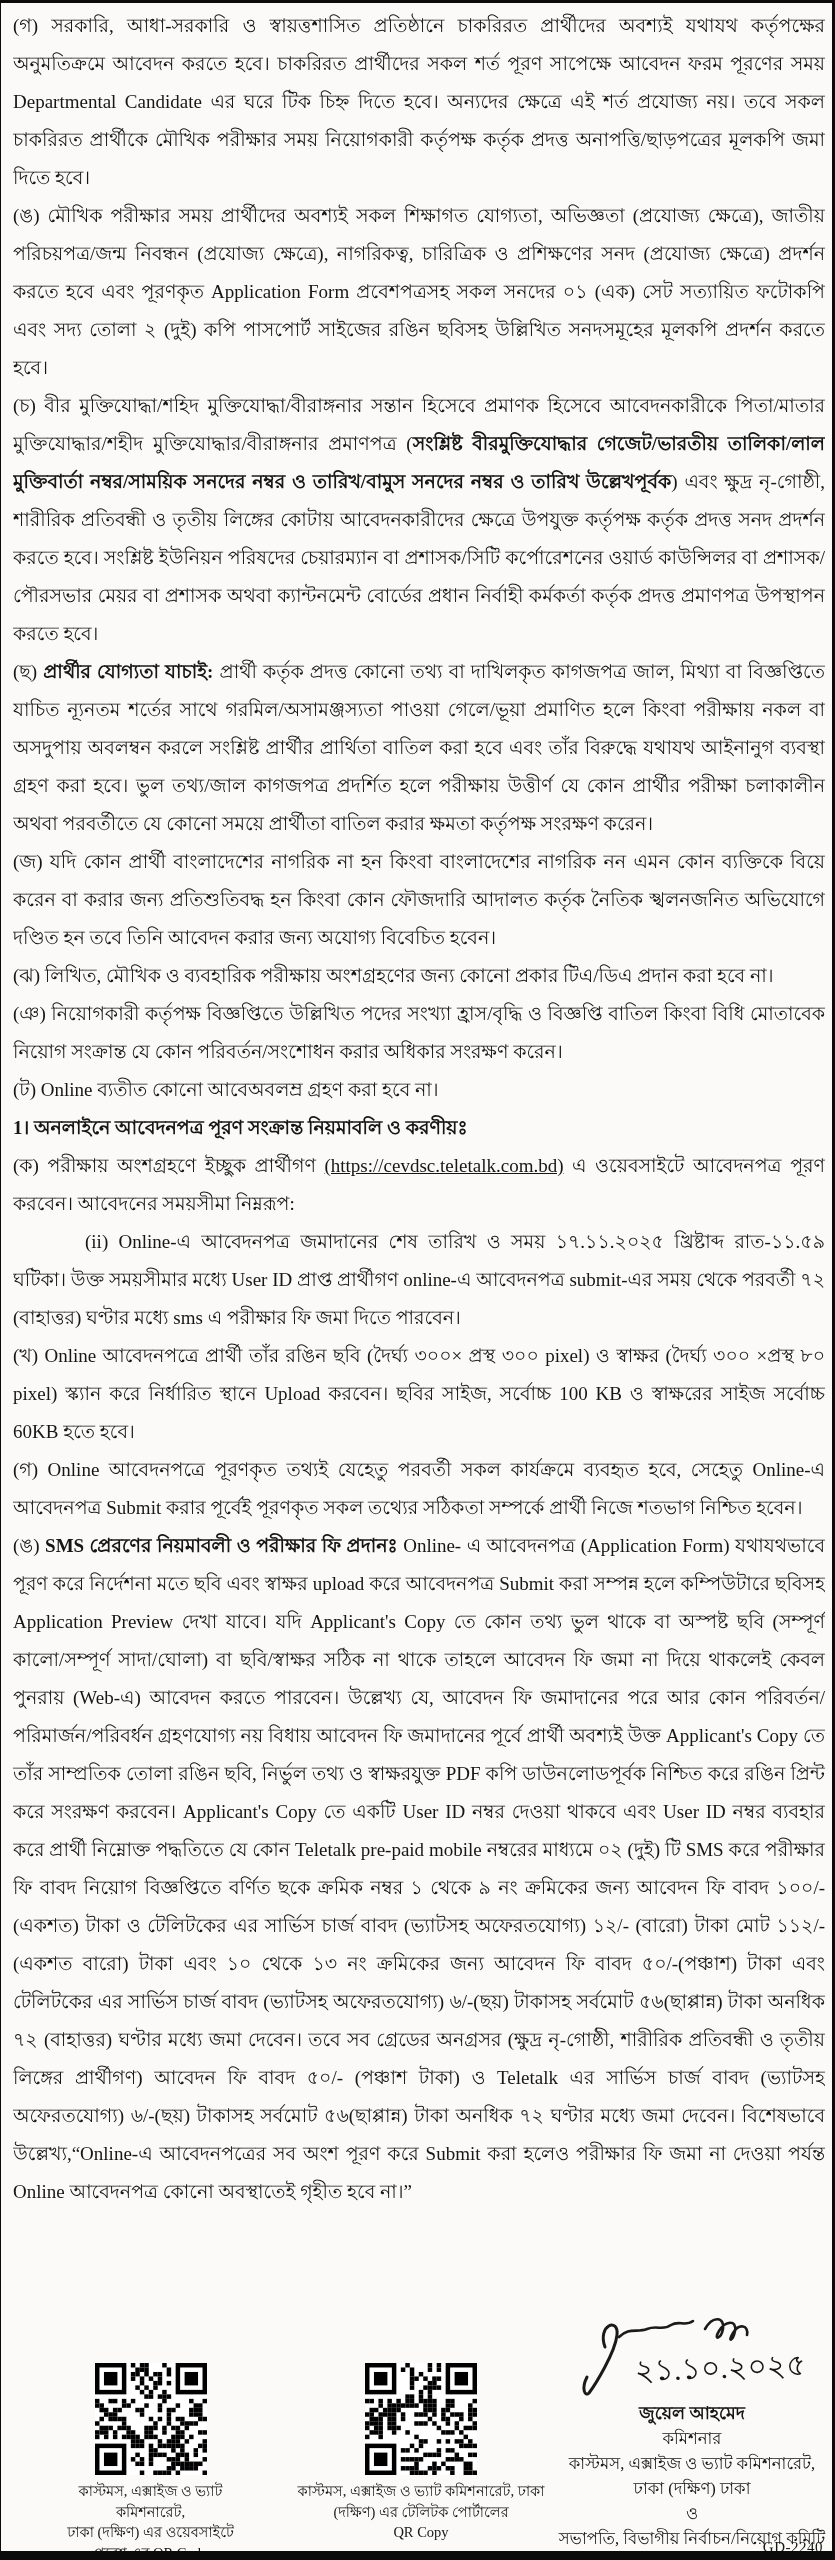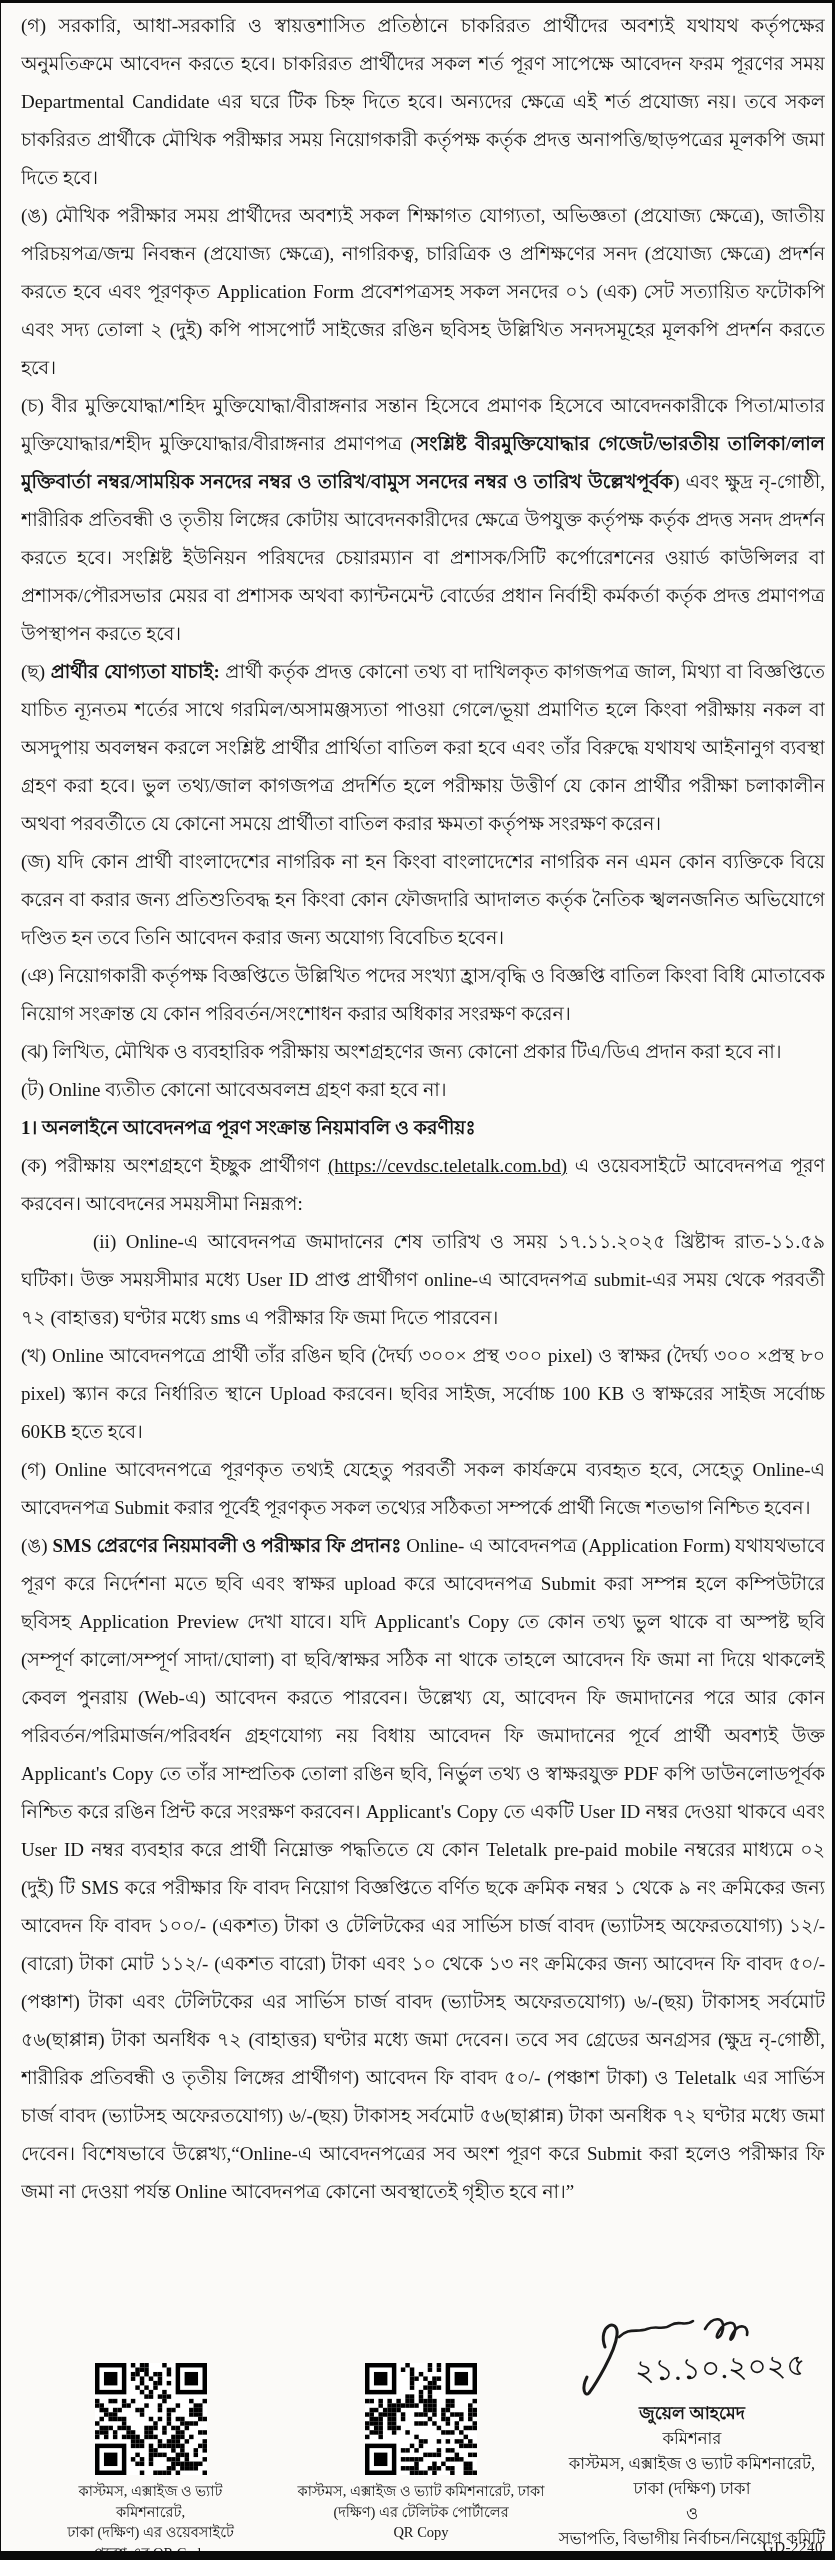--- a/index.html
+++ b/index.html
@@ -8,21 +8,21 @@
     width:835px;height:2560px;
     background:#fbfaf8;
     border-style:solid;border-color:#0b0b0b;
     border-width:3px 3px 9px 1px;
     box-sizing:border-box;
     overflow:hidden;
     font-family:"Liberation Serif", serif;
     color:#161616;
   }
   .content{
-    position:absolute;top:4px;left:20px;right:7px;height:2292px;
+    position:absolute;top:4px;left:12px;right:7px;height:2292px;
     overflow:hidden;
     font-size:19px;line-height:38px;
     text-align:justify;
   }
   .content p{margin:0;}
   .b{font-weight:bold;}
   .u{text-decoration:underline;}
   .indent{text-indent:72px;}
   .gap-sm{margin-top:5px;}
   .footer{position:absolute;left:0;top:2302px;width:835px;height:249px;}
@@ -39,22 +39,22 @@
 <body>
 
 <div class="page">
   <div class="content">
 
     <p>(গ) সরকারি, আধা-সরকারি ও স্বায়ত্তশাসিত প্রতিষ্ঠানে চাকরিরত প্রার্থীদের অবশ্যই যথাযথ কর্তৃপক্ষের অনুমতিক্রমে আবেদন করতে হবে। চাকরিরত প্রার্থীদের সকল শর্ত পূরণ সাপেক্ষে আবেদন ফরম পূরণের সময় Departmental Candidate এর ঘরে টিক চিহ্ন দিতে হবে। অন্যদের ক্ষেত্রে এই শর্ত প্রযোজ্য নয়। তবে সকল চাকরিরত প্রার্থীকে মৌখিক পরীক্ষার সময় নিয়োগকারী কর্তৃপক্ষ কর্তৃক প্রদত্ত অনাপত্তি/ছাড়পত্রের মূলকপি জমা দিতে হবে।</p>
     <p>(ঙ) মৌখিক পরীক্ষার সময় প্রার্থীদের অবশ্যই সকল শিক্ষাগত যোগ্যতা, অভিজ্ঞতা (প্রযোজ্য ক্ষেত্রে), জাতীয় পরিচয়পত্র/জন্ম নিবন্ধন (প্রযোজ্য ক্ষেত্রে), নাগরিকত্ব, চারিত্রিক ও প্রশিক্ষণের সনদ (প্রযোজ্য ক্ষেত্রে) প্রদর্শন করতে হবে এবং পূরণকৃত Application Form প্রবেশপত্রসহ সকল সনদের ০১ (এক) সেট সত্যায়িত ফটোকপি এবং সদ্য তোলা ২ (দুই) কপি পাসপোর্ট সাইজের রঙিন ছবিসহ উল্লিখিত সনদসমূহের মূলকপি প্রদর্শন করতে হবে।</p>
     <p><span>(চ) বীর মুক্তিযোদ্ধা/শহিদ মুক্তিযোদ্ধা/বীরাঙ্গনার সন্তান হিসেবে প্রমাণক হিসেবে আবেদনকারীকে পিতা/মাতার মুক্তিযোদ্ধার/শহীদ মুক্তিযোদ্ধার/বীরাঙ্গনার প্রমাণপত্র (</span><span class="b">সংশ্লিষ্ট বীরমুক্তিযোদ্ধার গেজেট/ভারতীয় তালিকা/লাল মুক্তিবার্তা নম্বর/সাময়িক সনদের নম্বর ও তারিখ/বামুস সনদের নম্বর ও তারিখ উল্লেখপূর্বক</span><span>) এবং ক্ষুদ্র নৃ-গোষ্ঠী, শারীরিক প্রতিবন্ধী ও তৃতীয় লিঙ্গের কোটায় আবেদনকারীদের ক্ষেত্রে উপযুক্ত কর্তৃপক্ষ কর্তৃক প্রদত্ত সনদ প্রদর্শন করতে হবে। সংশ্লিষ্ট ইউনিয়ন পরিষদের চেয়ারম্যান বা প্রশাসক/সিটি কর্পোরেশনের ওয়ার্ড কাউন্সিলর বা প্রশাসক/পৌরসভার মেয়র বা প্রশাসক অথবা ক্যান্টনমেন্ট বোর্ডের প্রধান নির্বাহী কর্মকর্তা কর্তৃক প্রদত্ত প্রমাণপত্র উপস্থাপন করতে হবে।</span></p>
     <p><span>(ছ) </span><span class="b">প্রার্থীর যোগ্যতা যাচাই:</span><span> প্রার্থী কর্তৃক প্রদত্ত কোনো তথ্য বা দাখিলকৃত কাগজপত্র জাল, মিথ্যা বা বিজ্ঞপ্তিতে যাচিত ন্যূনতম শর্তের সাথে গরমিল/অসামঞ্জস্যতা পাওয়া গেলে/ভূয়া প্রমাণিত হলে কিংবা পরীক্ষায় নকল বা অসদুপায় অবলম্বন করলে সংশ্লিষ্ট প্রার্থীর প্রার্থিতা বাতিল করা হবে এবং তাঁর বিরুদ্ধে যথাযথ আইনানুগ ব্যবস্থা গ্রহণ করা হবে। ভুল তথ্য/জাল কাগজপত্র প্রদর্শিত হলে পরীক্ষায় উত্তীর্ণ যে কোন প্রার্থীর পরীক্ষা চলাকালীন অথবা পরবর্তীতে যে কোনো সময়ে প্রার্থীতা বাতিল করার ক্ষমতা কর্তৃপক্ষ সংরক্ষণ করেন।</span></p>
     <p>(জ) যদি কোন প্রার্থী বাংলাদেশের নাগরিক না হন কিংবা বাংলাদেশের নাগরিক নন এমন কোন ব্যক্তিকে বিয়ে করেন বা করার জন্য প্রতিশুতিবদ্ধ হন কিংবা কোন ফৌজদারি আদালত কর্তৃক নৈতিক স্খলনজনিত অভিযোগে দণ্ডিত হন তবে তিনি আবেদন করার জন্য অযোগ্য বিবেচিত হবেন।</p>
+    <p>(ঝ) লিখিত, মৌখিক ও ব্যবহারিক পরীক্ষায় অংশগ্রহণের জন্য কোনো প্রকার টিএ/ডিএ প্রদান করা হবে না।</p>
     <p>(ঞ) নিয়োগকারী কর্তৃপক্ষ বিজ্ঞপ্তিতে উল্লিখিত পদের সংখ্যা হ্রাস/বৃদ্ধি ও বিজ্ঞপ্তি বাতিল কিংবা বিধি মোতাবেক নিয়োগ সংক্রান্ত যে কোন পরিবর্তন/সংশোধন করার অধিকার সংরক্ষণ করেন।</p>
-    <p>(ঝ) লিখিত, মৌখিক ও ব্যবহারিক পরীক্ষায় অংশগ্রহণের জন্য কোনো প্রকার টিএ/ডিএ প্রদান করা হবে না।</p>
     <p>(ট) Online ব্যতীত কোনো আবেঅবলম্র গ্রহণ করা হবে না।</p>
 
     <p class="b gap-sm">1। অনলাইনে আবেদনপত্র পূরণ সংক্রান্ত নিয়মাবলি ও করণীয়ঃ</p>
 
     <p><span>(ক) পরীক্ষায় অংশগ্রহণে ইচ্ছুক প্রার্থীগণ </span><span class="u">(https://cevdsc.teletalk.com.bd)</span><span> এ ওয়েবসাইটে আবেদনপত্র পূরণ করবেন। আবেদনের সময়সীমা নিম্নরূপ:</span></p>
     <p class="indent">(ii) Online-এ আবেদনপত্র জমাদানের শেষ তারিখ ও সময় ১৭.১১.২০২৫ খ্রিষ্টাব্দ রাত-১১.৫৯ ঘটিকা। উক্ত সময়সীমার মধ্যে User ID প্রাপ্ত প্রার্থীগণ online-এ আবেদনপত্র submit-এর সময় থেকে পরবর্তী ৭২ (বাহাত্তর) ঘণ্টার মধ্যে sms এ পরীক্ষার ফি জমা দিতে পারবেন।</p>
     <p>(খ) Online আবেদনপত্রে প্রার্থী তাঁর রঙিন ছবি (দৈর্ঘ্য ৩০০× প্রস্থ ৩০০ pixel) ও স্বাক্ষর (দৈর্ঘ্য ৩০০ ×প্রস্থ ৮০ pixel) স্ক্যান করে নির্ধারিত স্থানে Upload করবেন। ছবির সাইজ, সর্বোচ্চ 100 KB ও স্বাক্ষরের সাইজ সর্বোচ্চ 60KB হতে হবে।</p>
     <p>(গ) Online আবেদনপত্রে পূরণকৃত তথ্যই যেহেতু পরবর্তী সকল কার্যক্রমে ব্যবহৃত হবে, সেহেতু Online-এ আবেদনপত্র Submit করার পূর্বেই পূরণকৃত সকল তথ্যের সঠিকতা সম্পর্কে প্রার্থী নিজে শতভাগ নিশ্চিত হবেন।</p>
     <p><span>(ঙ) </span><span class="b">SMS প্রেরণের নিয়মাবলী ও পরীক্ষার ফি প্রদানঃ</span><span> Online- এ আবেদনপত্র (Application Form) যথাযথভাবে পূরণ করে নির্দেশনা মতে ছবি এবং স্বাক্ষর upload করে আবেদনপত্র Submit করা সম্পন্ন হলে কম্পিউটারে ছবিসহ Application Preview দেখা যাবে। যদি Applicant's Copy তে কোন তথ্য ভুল থাকে বা অস্পষ্ট ছবি (সম্পূর্ণ কালো/সম্পূর্ণ সাদা/ঘোলা) বা ছবি/স্বাক্ষর সঠিক না থাকে তাহলে আবেদন ফি জমা না দিয়ে থাকলেই কেবল পুনরায় (Web-এ) আবেদন করতে পারবেন। উল্লেখ্য যে, আবেদন ফি জমাদানের পরে আর কোন পরিবর্তন/পরিমার্জন/পরিবর্ধন গ্রহণযোগ্য নয় বিধায় আবেদন ফি জমাদানের পূর্বে প্রার্থী অবশ্যই উক্ত Applicant's Copy তে তাঁর সাম্প্রতিক তোলা রঙিন ছবি, নির্ভুল তথ্য ও স্বাক্ষরযুক্ত PDF কপি ডাউনলোডপূর্বক নিশ্চিত করে রঙিন প্রিন্ট করে সংরক্ষণ করবেন। Applicant's Copy তে একটি User ID নম্বর দেওয়া থাকবে এবং User ID নম্বর ব্যবহার করে প্রার্থী নিম্নোক্ত পদ্ধতিতে যে কোন Teletalk pre-paid mobile নম্বরের মাধ্যমে ০২ (দুই) টি SMS করে পরীক্ষার ফি বাবদ নিয়োগ বিজ্ঞপ্তিতে বর্ণিত ছকে ক্রমিক নম্বর ১ থেকে ৯ নং ক্রমিকের জন্য আবেদন ফি বাবদ ১০০/- (একশত) টাকা ও টেলিটকের এর সার্ভিস চার্জ বাবদ (ভ্যাটসহ অফেরতযোগ্য) ১২/- (বারো) টাকা মোট ১১২/- (একশত বারো) টাকা এবং ১০ থেকে ১৩ নং ক্রমিকের জন্য আবেদন ফি বাবদ ৫০/-(পঞ্চাশ) টাকা এবং টেলিটকের এর সার্ভিস চার্জ বাবদ (ভ্যাটসহ অফেরতযোগ্য) ৬/-(ছয়) টাকাসহ সর্বমোট ৫৬(ছাপ্পান্ন) টাকা অনধিক ৭২ (বাহাত্তর) ঘণ্টার মধ্যে জমা দেবেন। তবে সব গ্রেডের অনগ্রসর (ক্ষুদ্র নৃ-গোষ্ঠী, শারীরিক প্রতিবন্ধী ও তৃতীয় লিঙ্গের প্রার্থীগণ) আবেদন ফি বাবদ ৫০/- (পঞ্চাশ টাকা) ও Teletalk এর সার্ভিস চার্জ বাবদ (ভ্যাটসহ অফেরতযোগ্য) ৬/-(ছয়) টাকাসহ সর্বমোট ৫৬(ছাপ্পান্ন) টাকা অনধিক ৭২ ঘণ্টার মধ্যে জমা দেবেন। বিশেষভাবে উল্লেখ্য,“Online-এ আবেদনপত্রের সব অংশ পূরণ করে Submit করা হলেও পরীক্ষার ফি জমা না দেওয়া পর্যন্ত Online আবেদনপত্র কোনো অবস্থাতেই গৃহীত হবে না।”</span></p>
 

